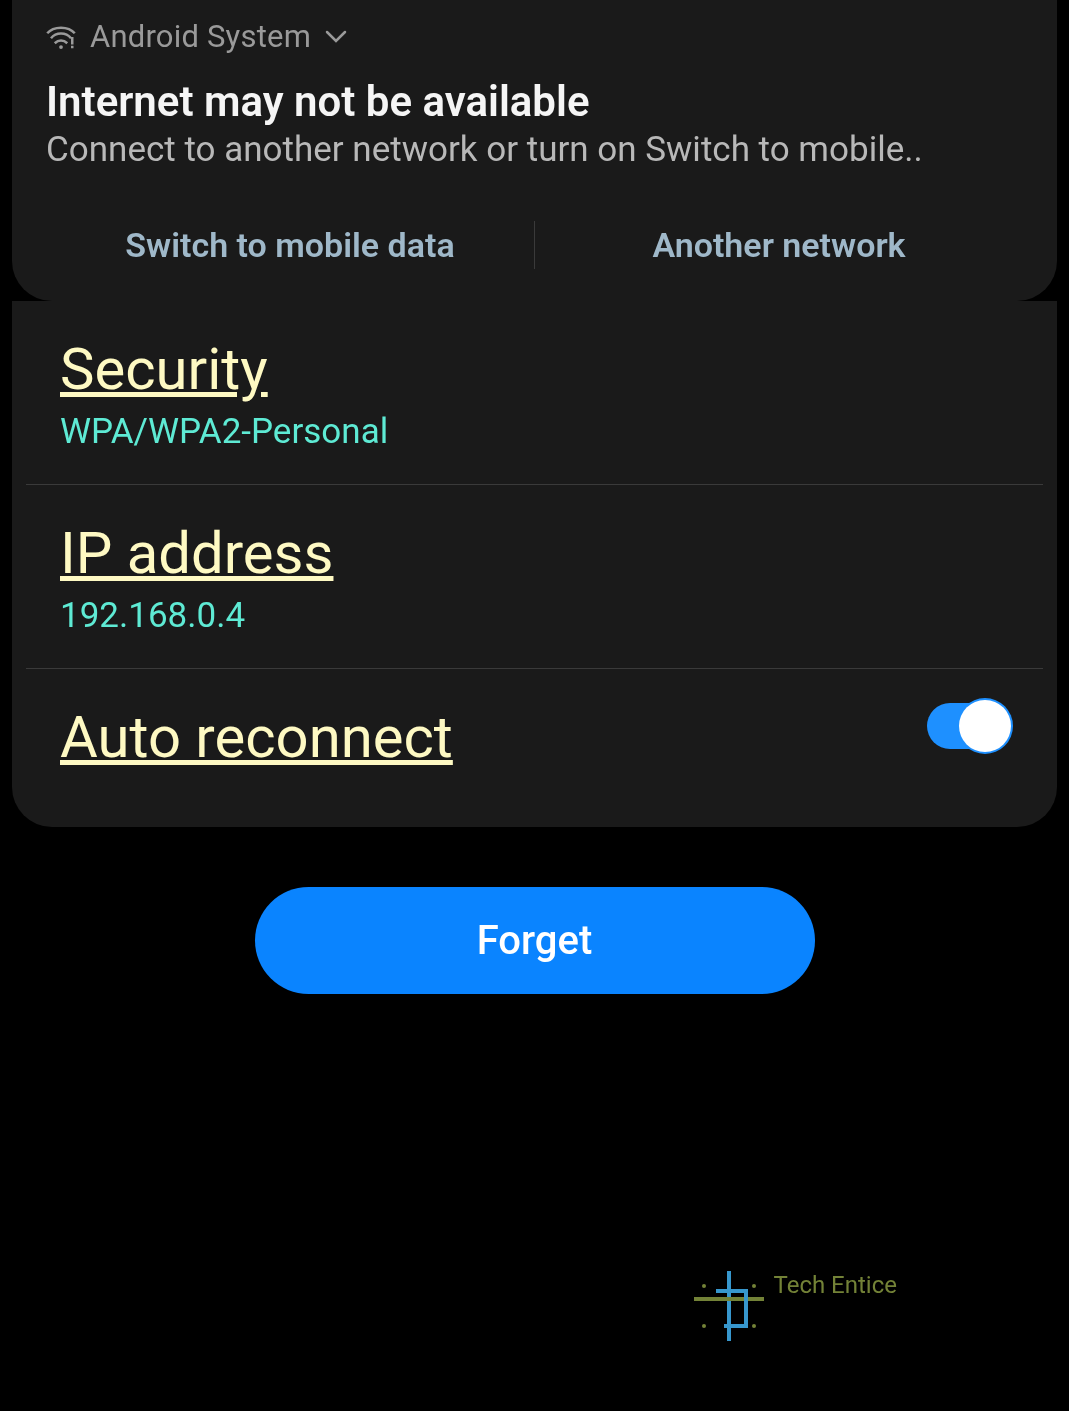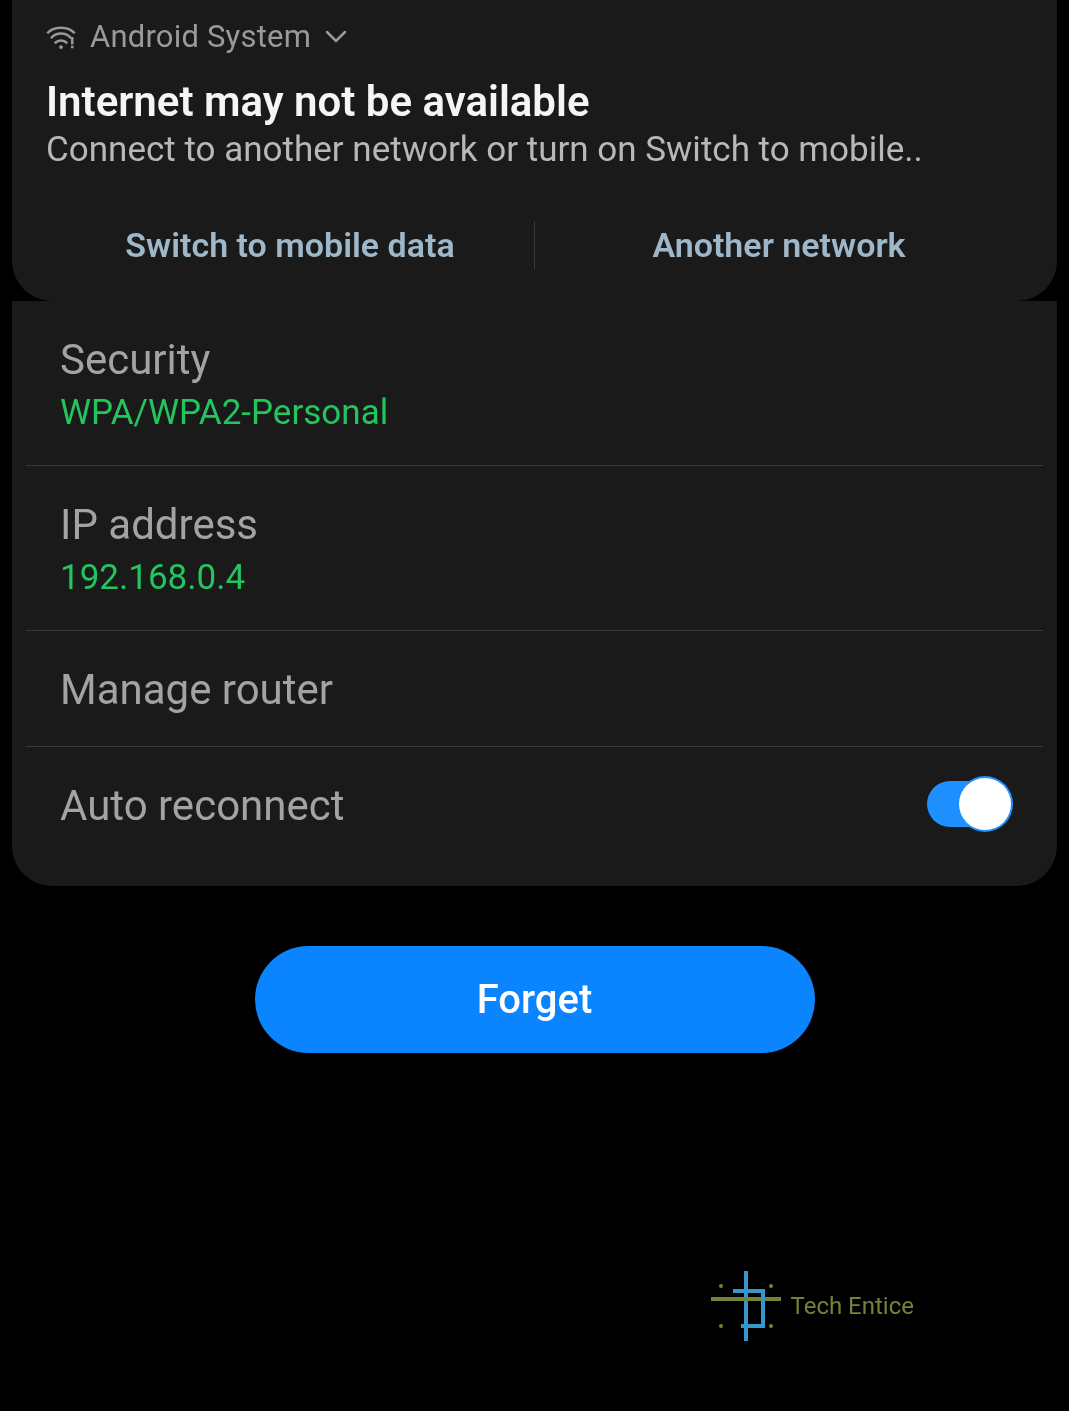--- a/index.html
+++ b/index.html
@@ -10,28 +10,28 @@
   .notif-head .sys{color:#9a9a9a;font-size:31px;letter-spacing:0.2px;}
   .chev{color:#9a9a9a;}
   .notif-title{color:#f5f5f5;font-size:42px;font-weight:600;margin-top:22px;}
   .notif-body{color:#b8b8b8;font-size:35px;margin-top:0;line-height:1.35;}
   .notif-actions{display:flex;margin-top:44px;padding-bottom:28px;}
   .notif-actions .act{flex:1;text-align:center;color:#9fb8c9;font-size:34px;font-weight:600;padding:8px 0;}
   .vdiv{width:1px;background:#3a3a3a;height:48px;align-self:center;}
   .settings{background:#1a1a1a;margin:0 12px;border-radius:0 0 40px 40px;padding:0 0 24px 0;}
   .row{padding:34px 34px 32px 34px;border-bottom:1px solid #3a3a3a;margin:0 14px;}
   .row:last-of-type{border-bottom:none;}
-  .row .label{color:#a3a3a3;font-size:42px;}
-  .row .value{color:#22c55e;font-size:35px;margin-top:8px;}
+  .row .label{color:#fef9c3;font-size:58px;text-decoration:underline;}
+  .row .value{color:#5eead4;font-size:35px;margin-top:8px;}
   .row.flex{display:flex;justify-content:space-between;}
   .toggle{position:relative;width:82px;height:46px;background:#1e90ff;border-radius:50px;display:inline-block;}
   .toggle .knob{position:absolute;right:-2px;top:-3px;width:52px;height:52px;background:#fff;border-radius:50%;box-shadow:0 0 0 2px #1e90ff;}
   .forget-wrap{text-align:center;margin-top:60px;}
   .forget{display:inline-block;width:560px;padding:30px 0;background:#0a84ff;color:#ffffff;font-size:40px;font-weight:500;border-radius:60px;text-align:center;}
-  .watermark{position:absolute;right:155px;bottom:70px;display:flex;align-items:center;gap:10px;opacity:0.95;}
+  .watermark{position:absolute;right:172px;bottom:70px;display:flex;gap:10px;opacity:0.95;}
   .watermark-text{color:#7a8a3a;font-size:24px;}
   svg{display:block;}
 </style>
 </head>
 <body>
 
 <div class="phone">
 
   <div class="card">
     <div class="notif">
@@ -68,23 +68,20 @@
     <div class="row">
       <div class="label">Security</div>
       <div class="value">WPA/WPA2-Personal</div>
     </div>
 
     <div class="row">
       <div class="label">IP address</div>
       <div class="value">192.168.0.4</div>
     </div>
 
-    <div class="row">
-      <div class="label">Manage router</div>
-    </div>
 
     <div class="row flex">
       <div class="label">Auto reconnect</div>
       <span class="toggle">
         <span class="knob"></span>
       </span>
     </div>
 
 
   </div>

